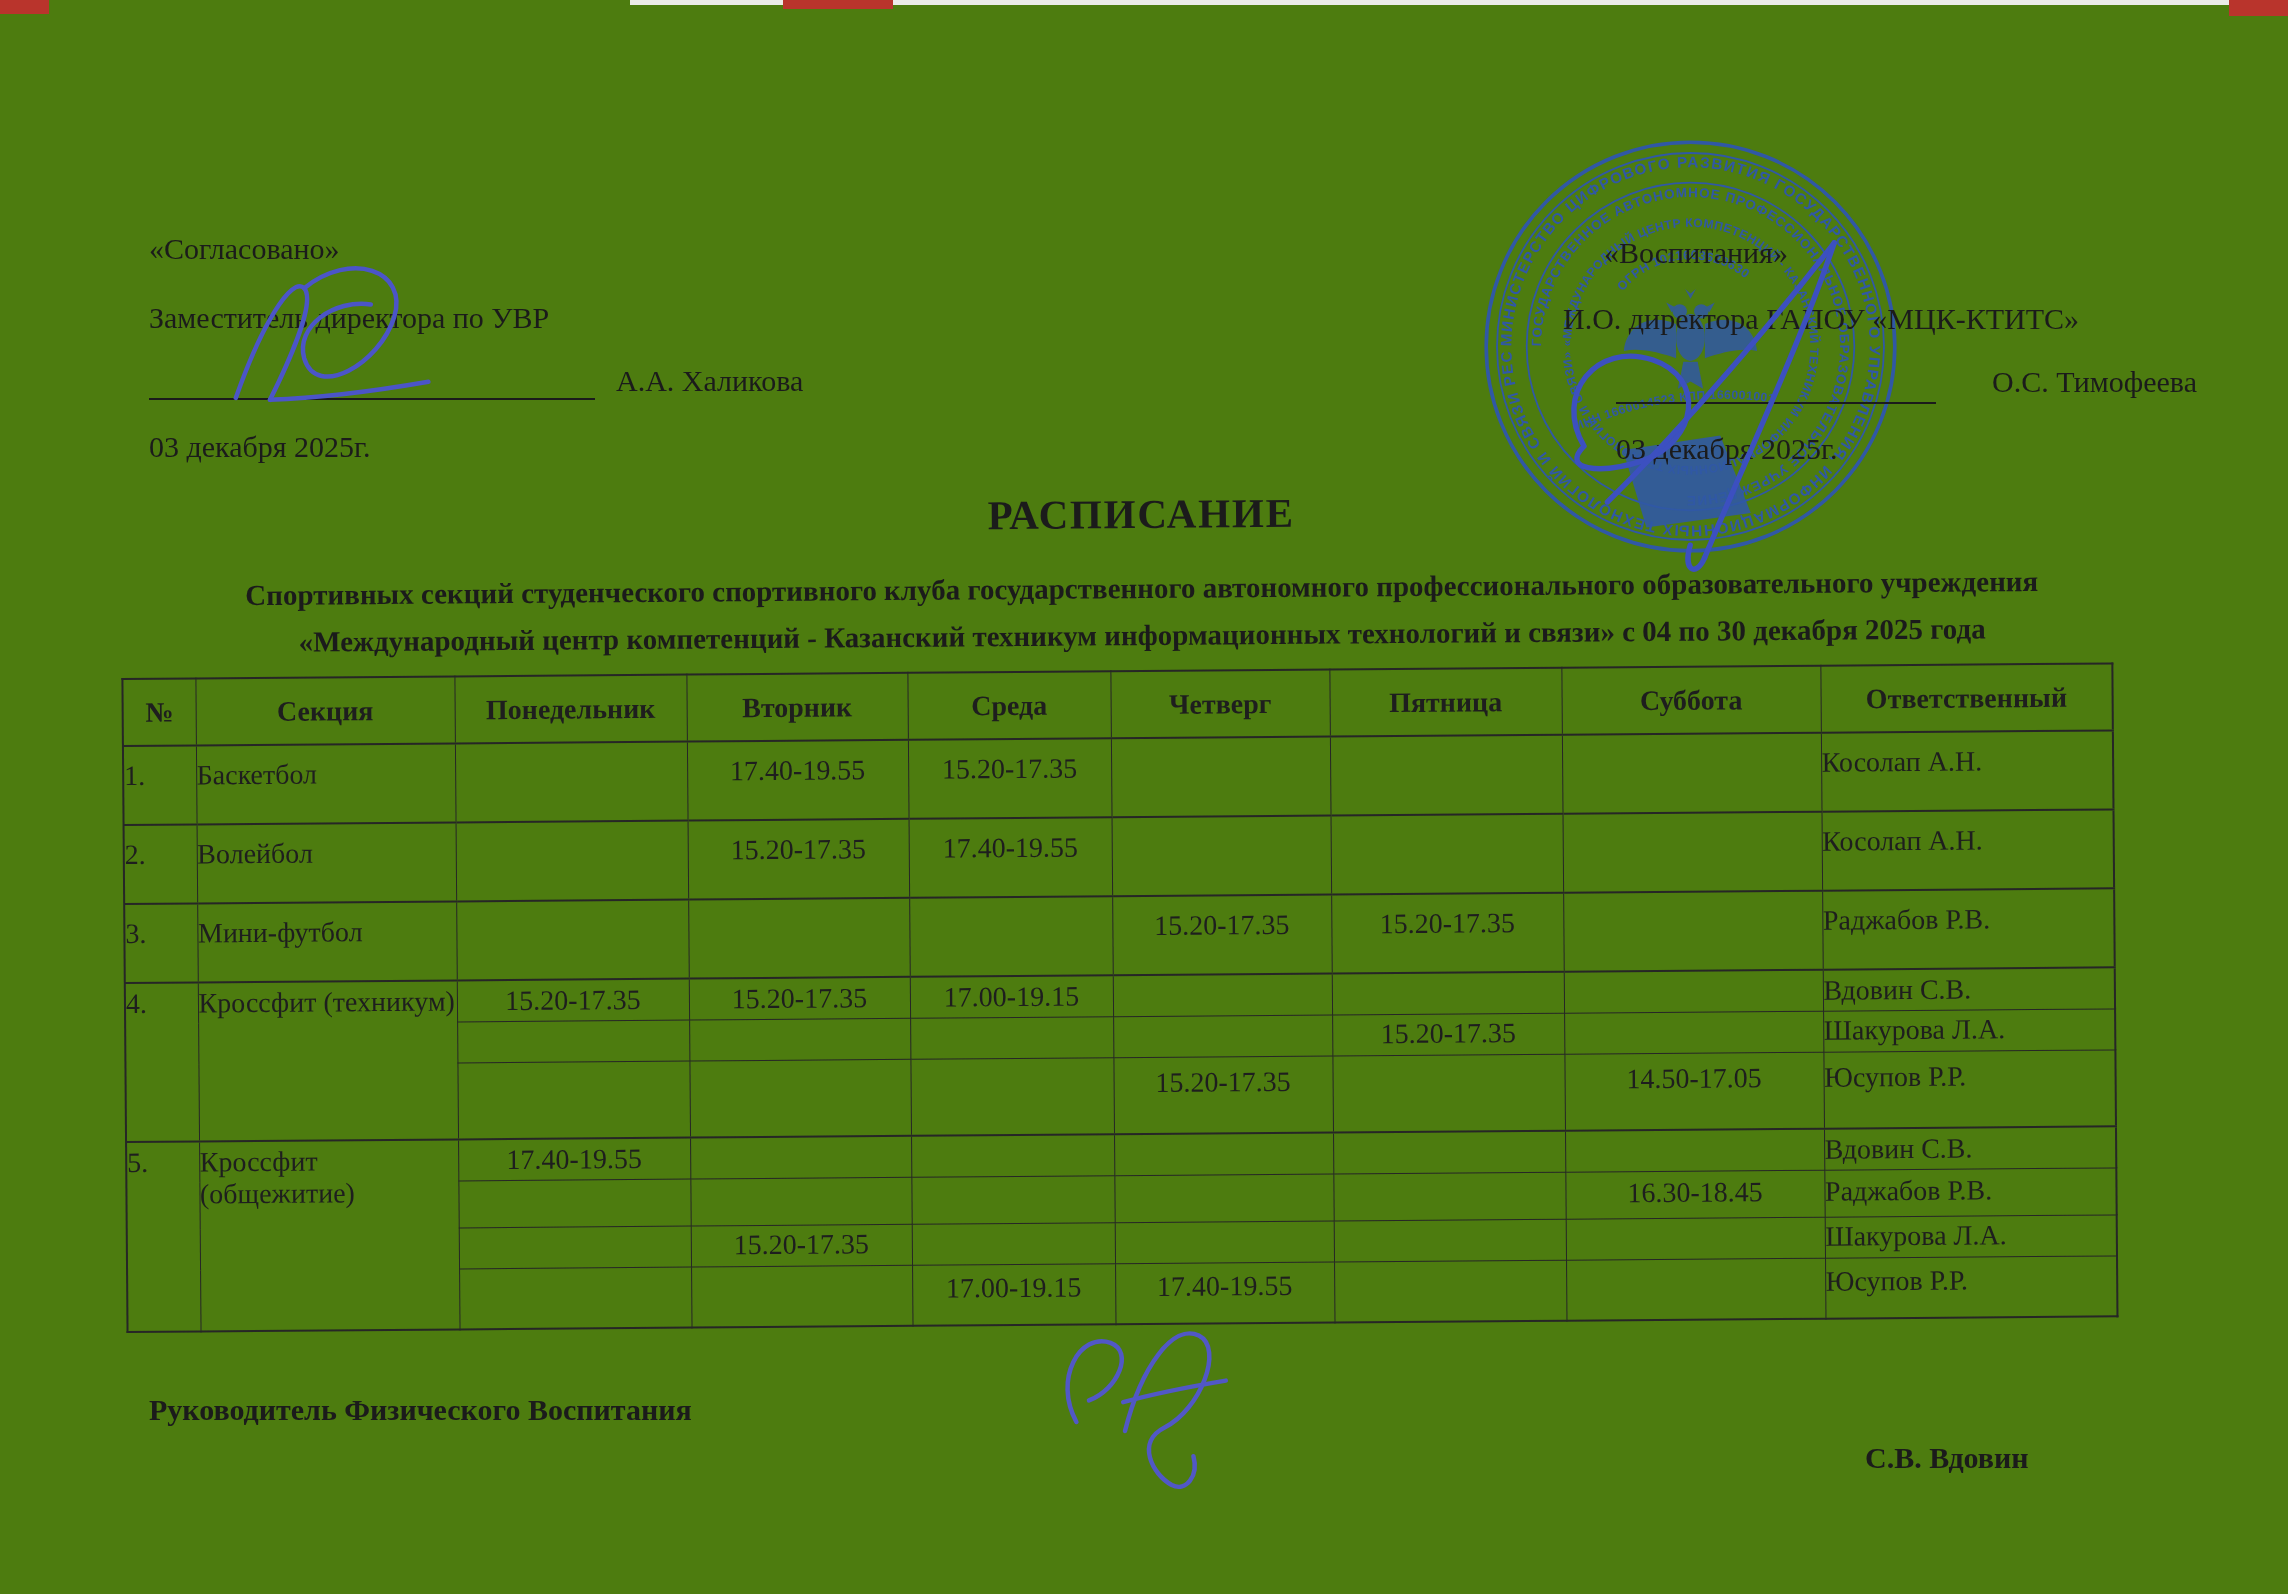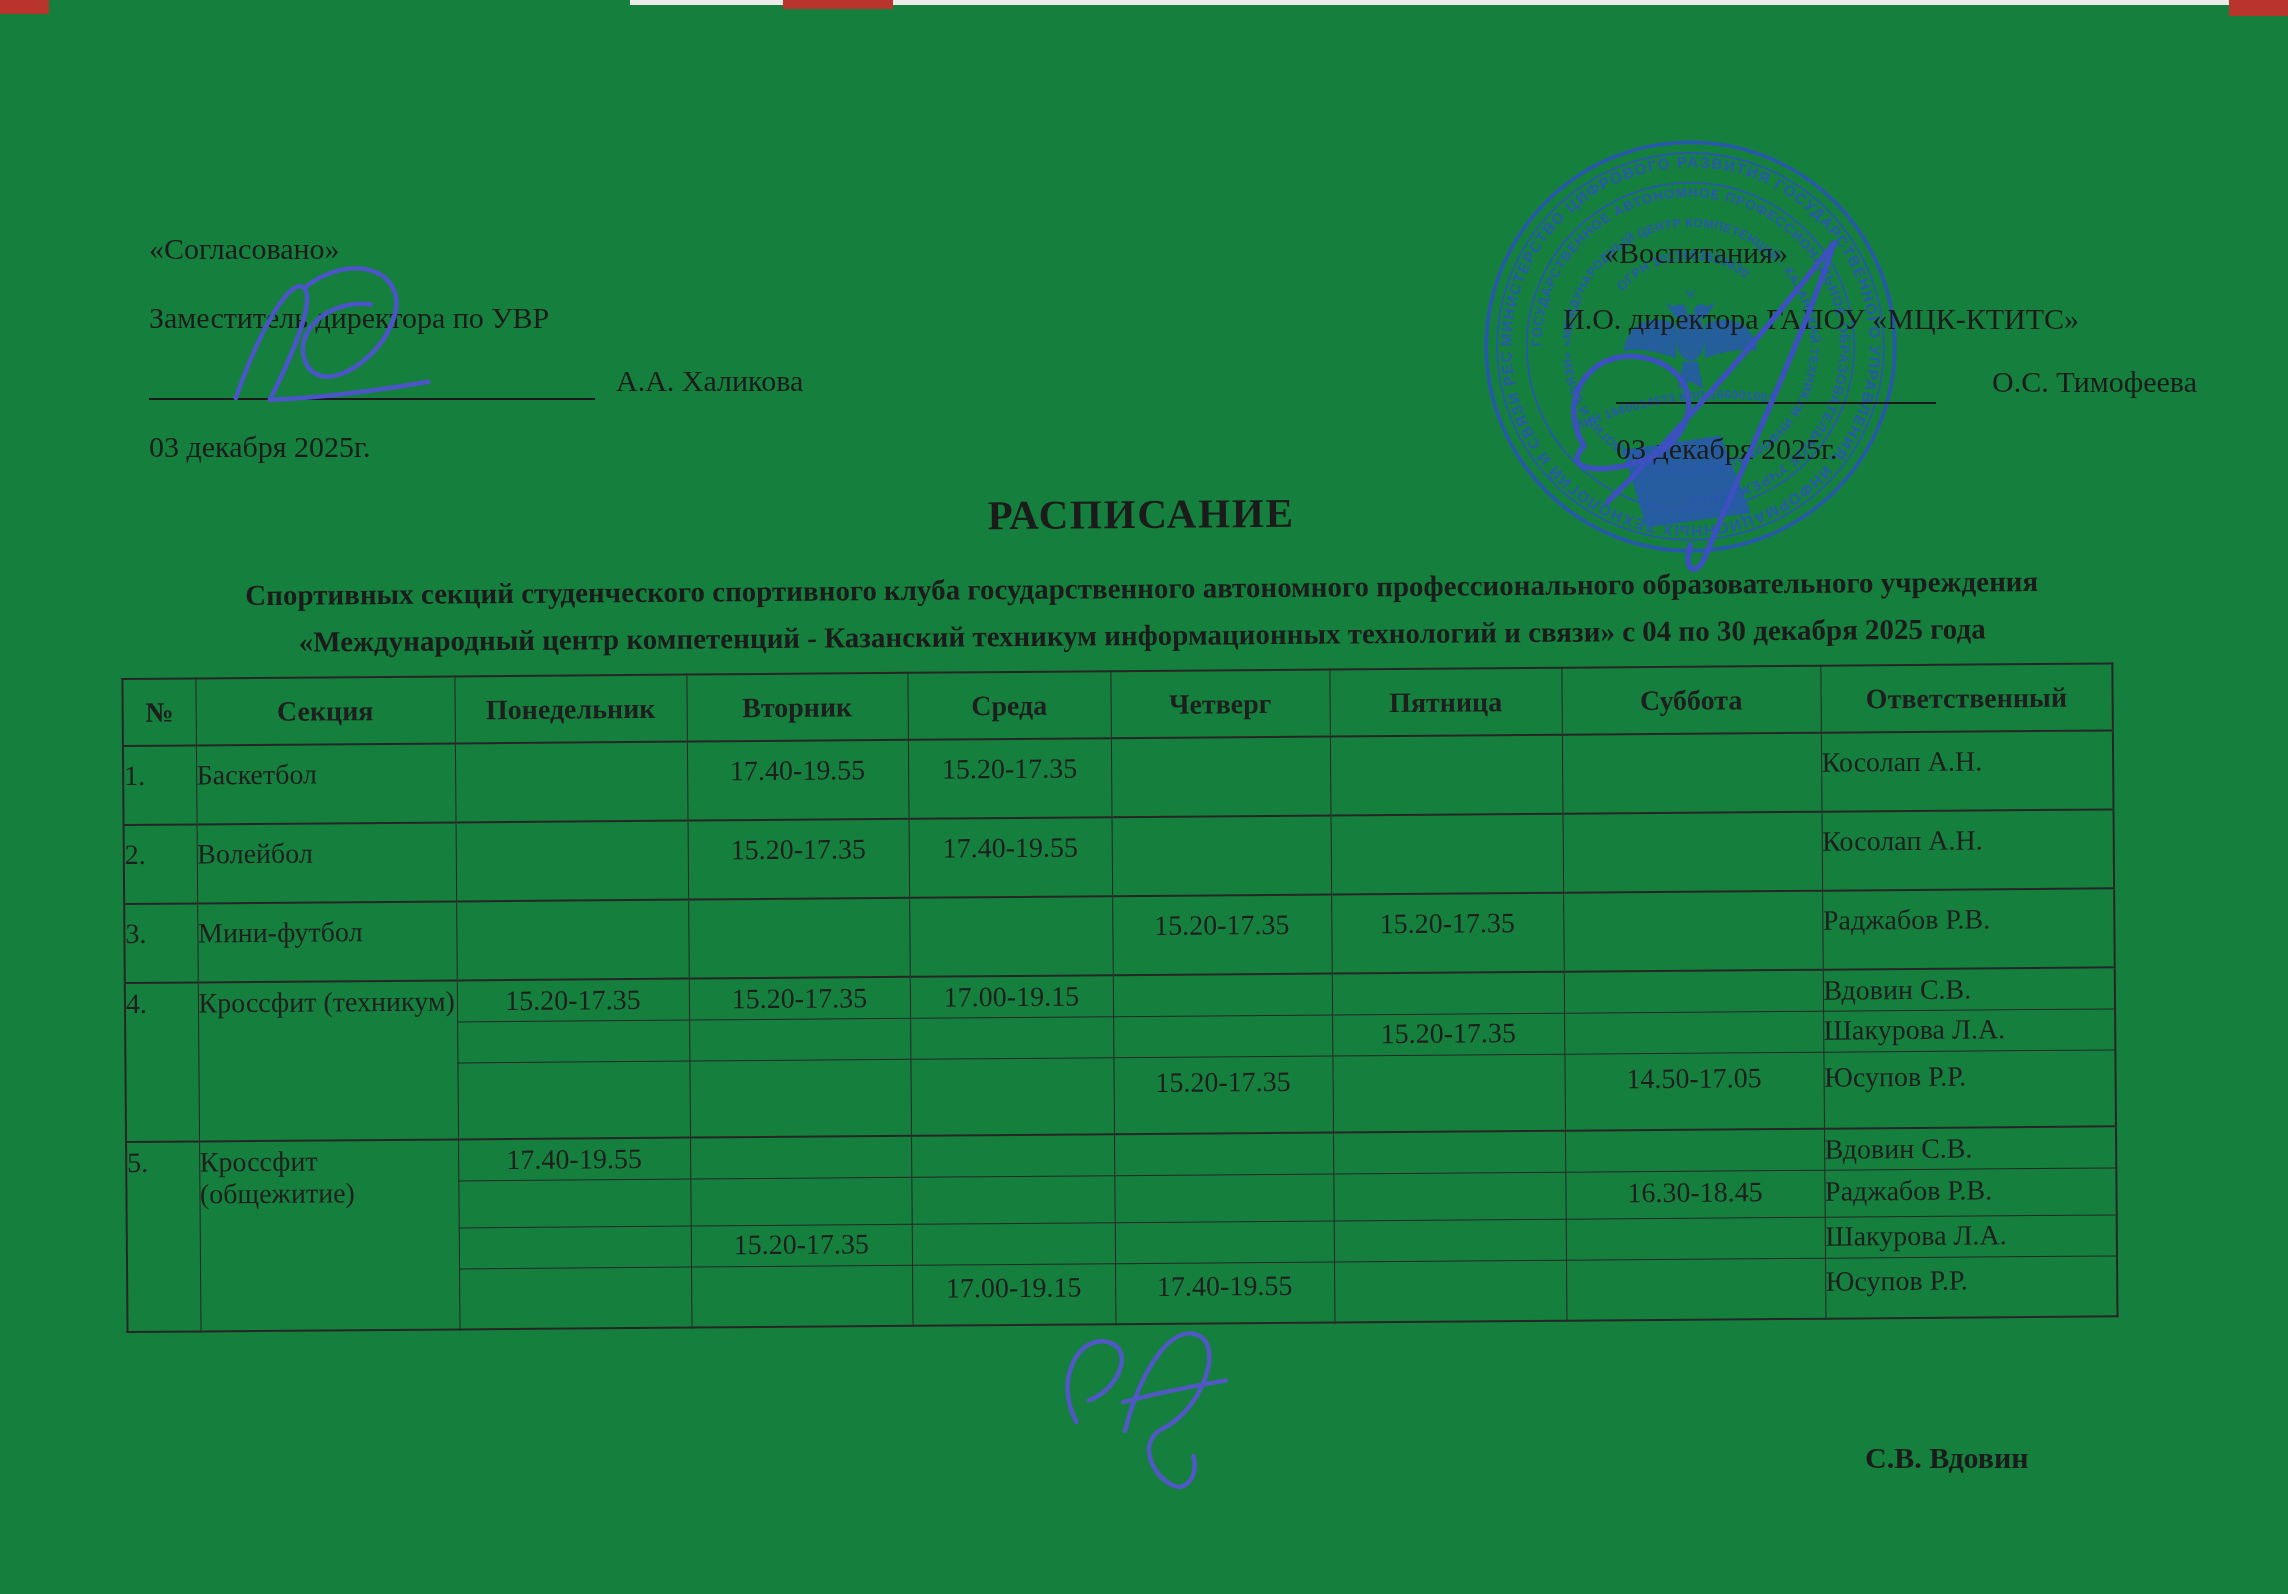--- a/index.html
+++ b/index.html
@@ -1,18 +1,18 @@
 <!DOCTYPE html>
 <html style="font-size:14.4px"><head>
 <meta charset="utf-8">
 <style>
   html,body { margin:0; padding:0; background:#888; }
   .page {
     position:relative; width:2288px; height:1595px;
-    background:#15803d; overflow:hidden;
+    background:#4d7c0f; overflow:hidden;
     font-family:"Liberation Serif", serif; color:#1b1b1b;
   }
 
   
   .redmark { position:absolute; background:#b9342c; }
   .topsmudge { position:absolute; background:#ebebe8; }
 
   
   .hdr-line { position:absolute; font-size:30px; white-space:nowrap; }
   .sig-underline { position:absolute; border-bottom:2.7px solid #1b1b1b; }
@@ -281,20 +281,21 @@
           <td class="c-time">17.40-19.55</td>
           <td class="c-time"></td>
           <td class="c-time"></td>
           <td class="c-resp">Юсупов Р.Р.</td>
         </tr>
       </tbody>
         </table>
     </div>
   </div>
 
+  <div class="foot-line" style="left:149px; top:1393px;">Руководитель Физического Воспитания</div>
   <svg class="signature" style="left:1017px; top:1296px;" width="252" height="216" viewBox="0 0 280 240">
     <g stroke="#5158c6" stroke-width="5" fill="none" stroke-linecap="round">
       <path d="M66,140 C40,92 70,40 104,52 C130,62 112,104 80,116"></path>
       <path d="M120,150 C138,78 174,30 202,44 C230,58 204,126 164,146 C132,162 150,198 172,210 C188,218 202,200 196,178"></path>
       <path d="M118,118 C154,108 196,100 232,94"></path>
     </g>
   </svg>
   <div class="foot-line" style="left:1865px; top:1393px;margin-top:48px;">С.В. Вдовин</div>
 
 </div>

